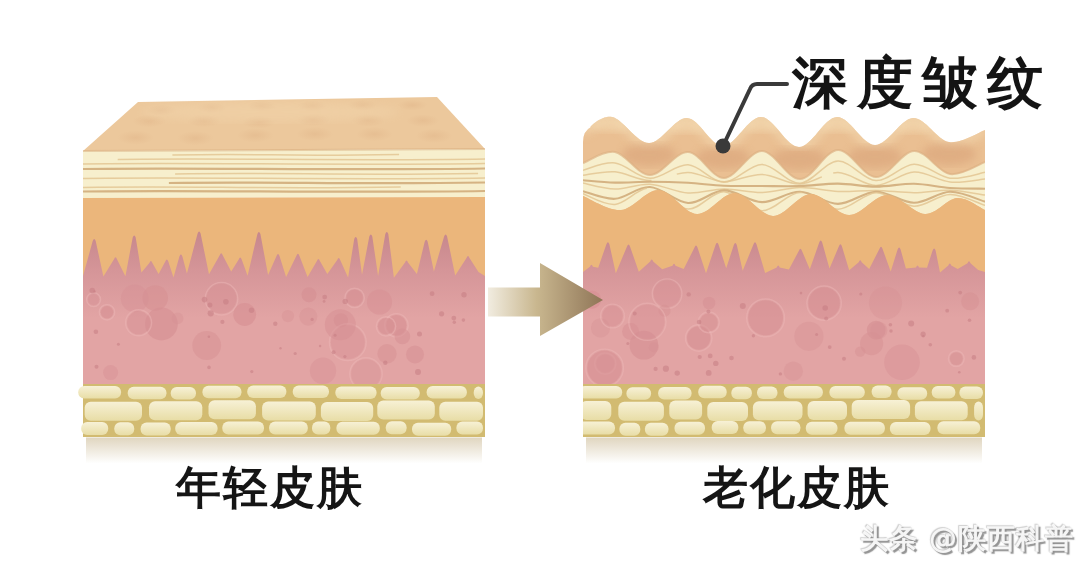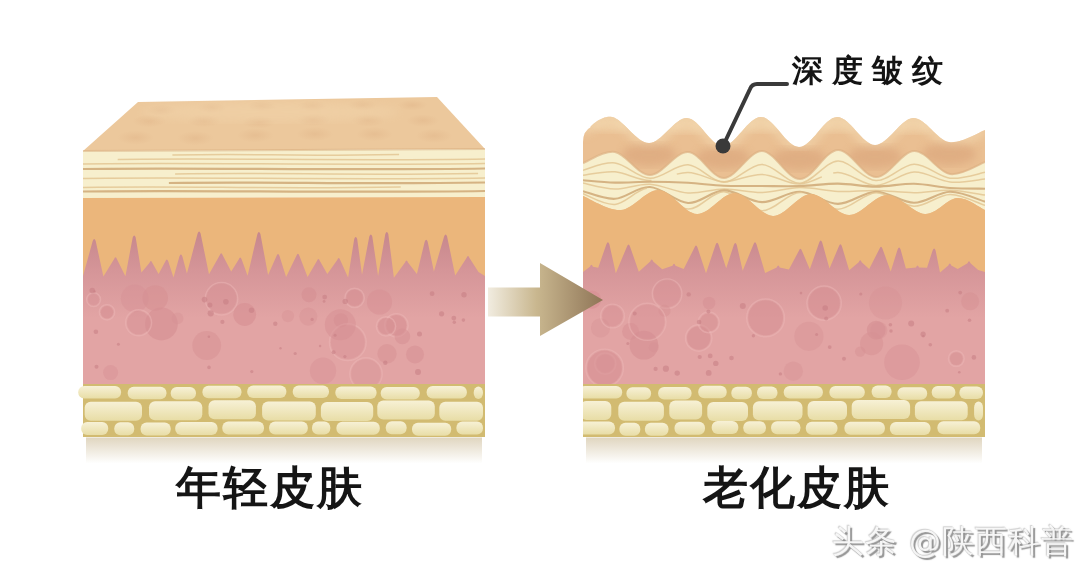--- a/index.html
+++ b/index.html
@@ -2,31 +2,31 @@
 <html><head>
 <meta charset="utf-8">
 <style>
   html,body{margin:0;padding:0;background:#ffffff;}
   .canvas{
     position:relative;width:1080px;height:569px;background:#ffffff;overflow:hidden;
     font-family:"DejaVu Sans","Liberation Sans",sans-serif;
   }
   .scene{position:absolute;left:0;top:0;}
   .ann-label{
-    position:absolute;left:792px;top:54px;font-size:31px;font-weight:700;
+    position:absolute;left:792px;top:54px;font-size:56px;font-weight:700;
     letter-spacing:9px;color:#141414;white-space:nowrap;line-height:1.05;
   }
   .panel-label{
     position:absolute;top:464px;font-size:45px;font-weight:700;letter-spacing:2px;
     color:#151515;text-align:center;white-space:nowrap;line-height:1.05;
   }
   .panel-label.young{left:83px;width:374px;}
   .panel-label.aged{left:585px;width:424px;}
   .watermark{
-    position:absolute;right:6px;top:520px;font-size:32px;font-weight:400;
+    position:absolute;right:6px;top:520px;font-size:28px;font-weight:700;
     letter-spacing:1px;white-space:nowrap;
     color:rgba(250,250,250,0.95);
     text-shadow:2px 2px 1px rgba(128,128,128,0.85),
                 -1px -1px 1px rgba(175,175,175,0.55),
                 0 0 1px rgba(150,150,150,0.6);
   }
 </style>
 </head>
 <body>
 

